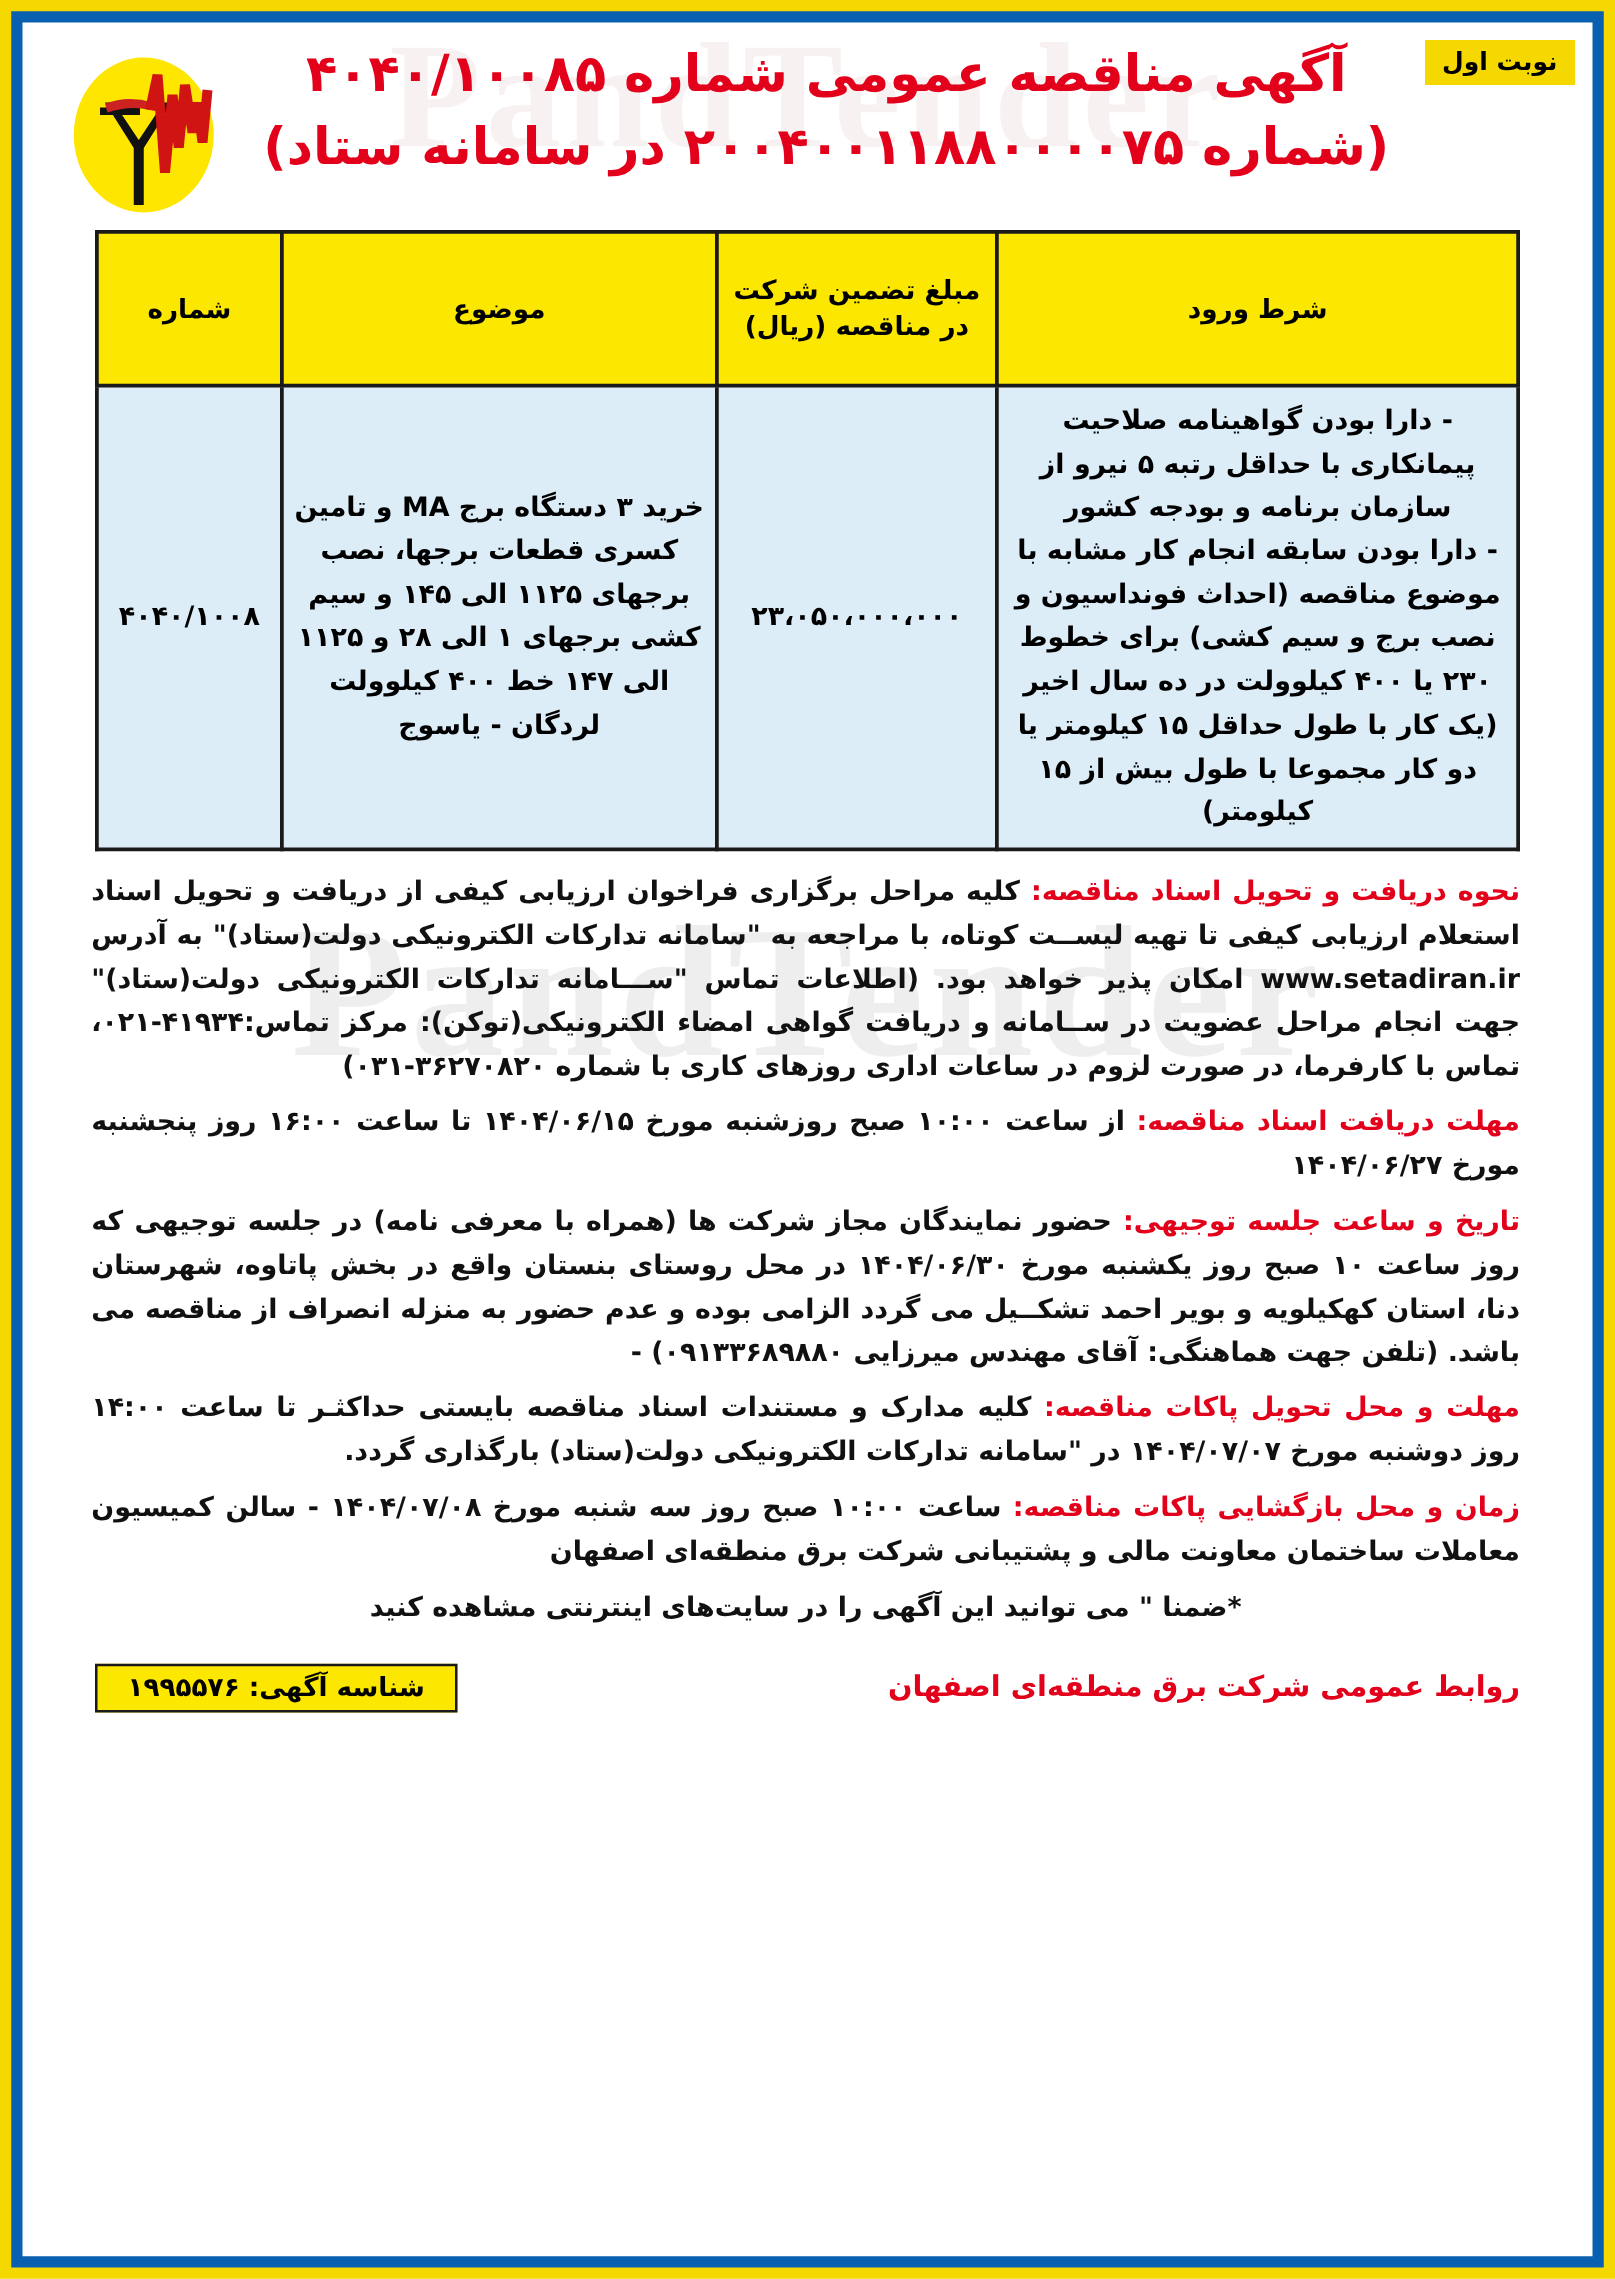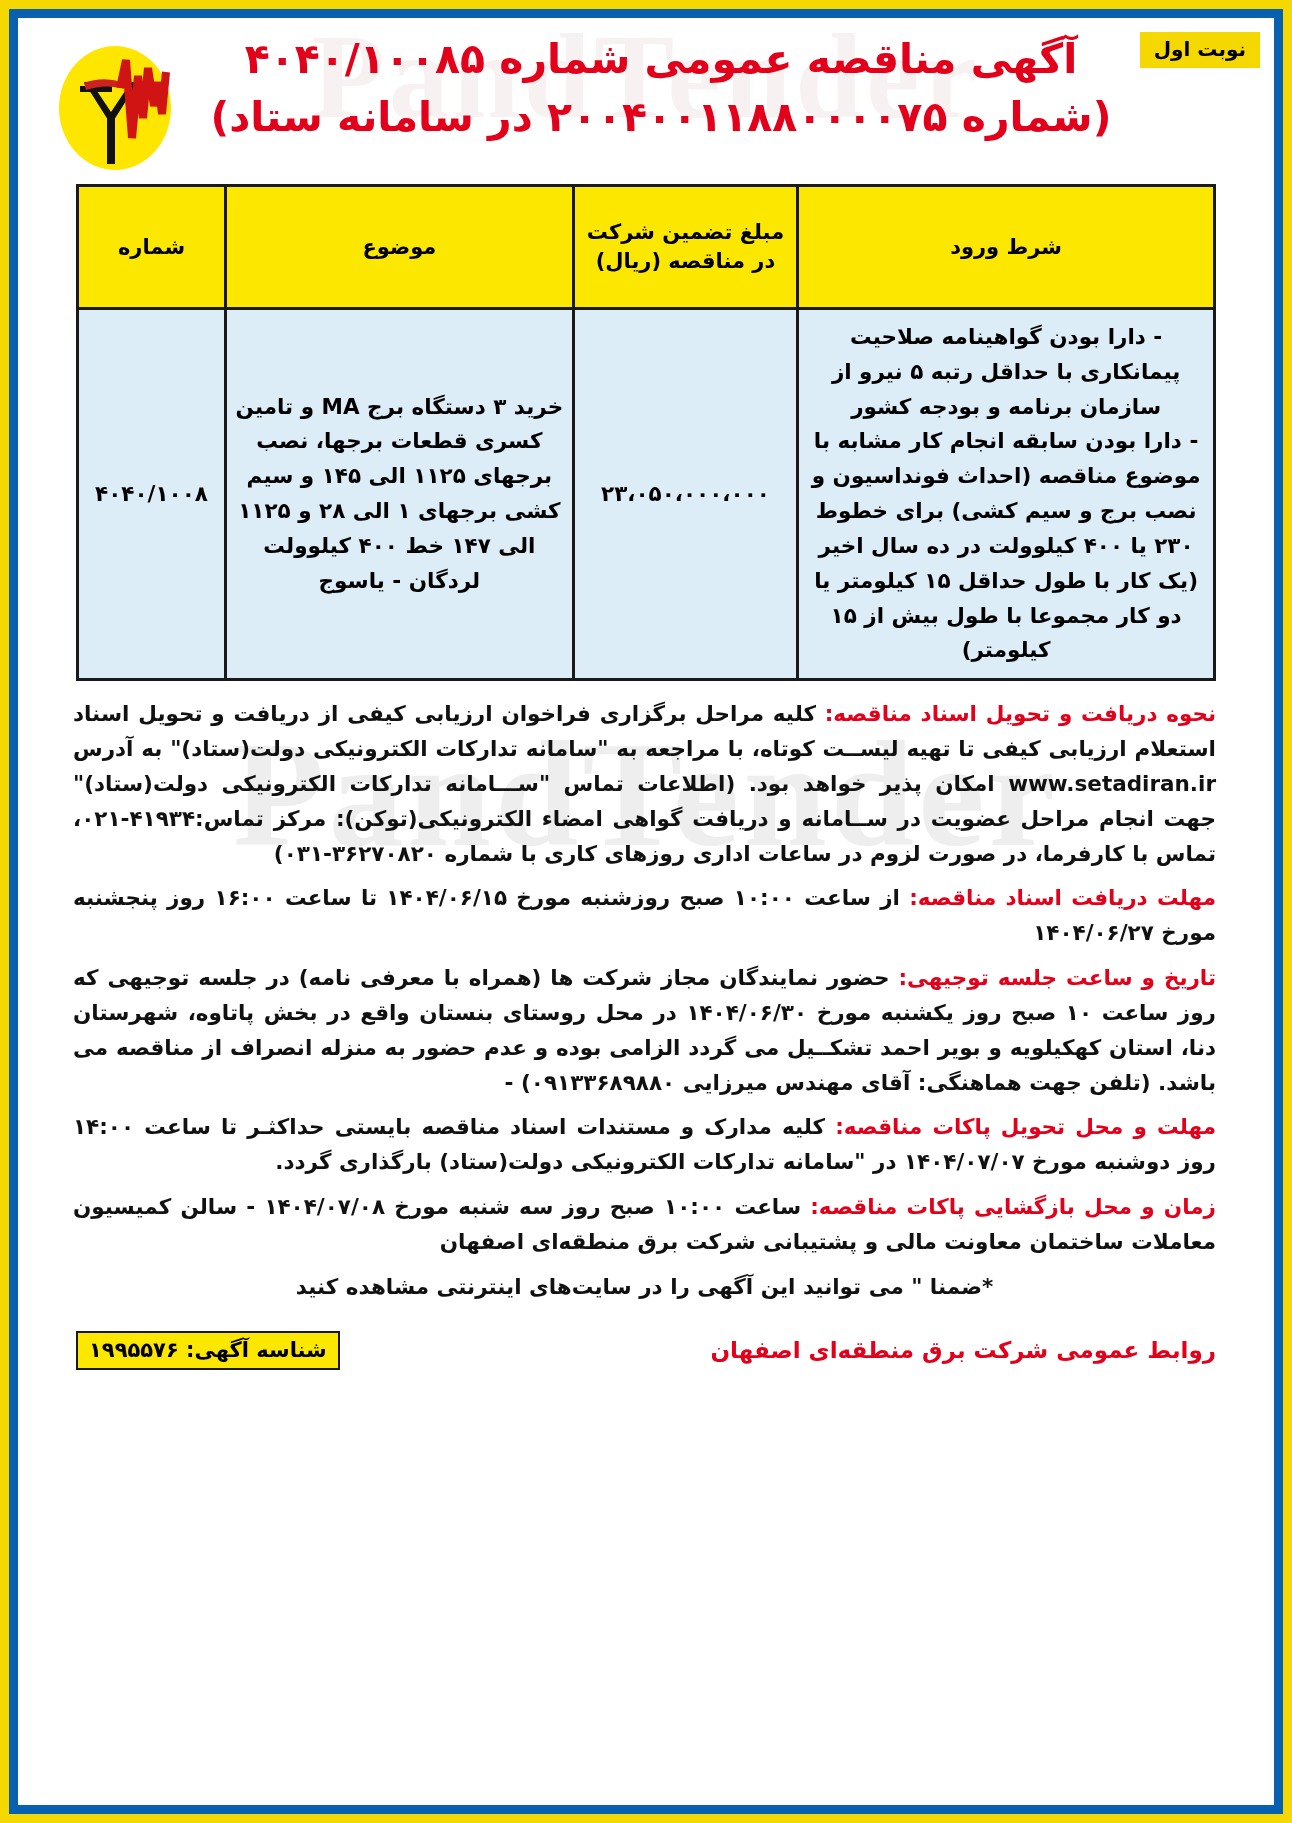--- a/index.html
+++ b/index.html
@@ -185,21 +185,21 @@
     justify-content:space-between;
     padding:16px 58px 6px 58px;
     position:relative;
     z-index:2;
   }
   .footer-right{
     background:#fbe700;
     border:2px solid #1a1a1a;
     font-size:21px;
     font-weight:bold;
-    padding:6px 11px;
+    padding:6px 24px;
     line-height:1.1;
   }
   .footer-left{
     color:#e2001a;
     font-size:23px;
     font-weight:bold;
   }
 </style>
 </head>
 <body>

